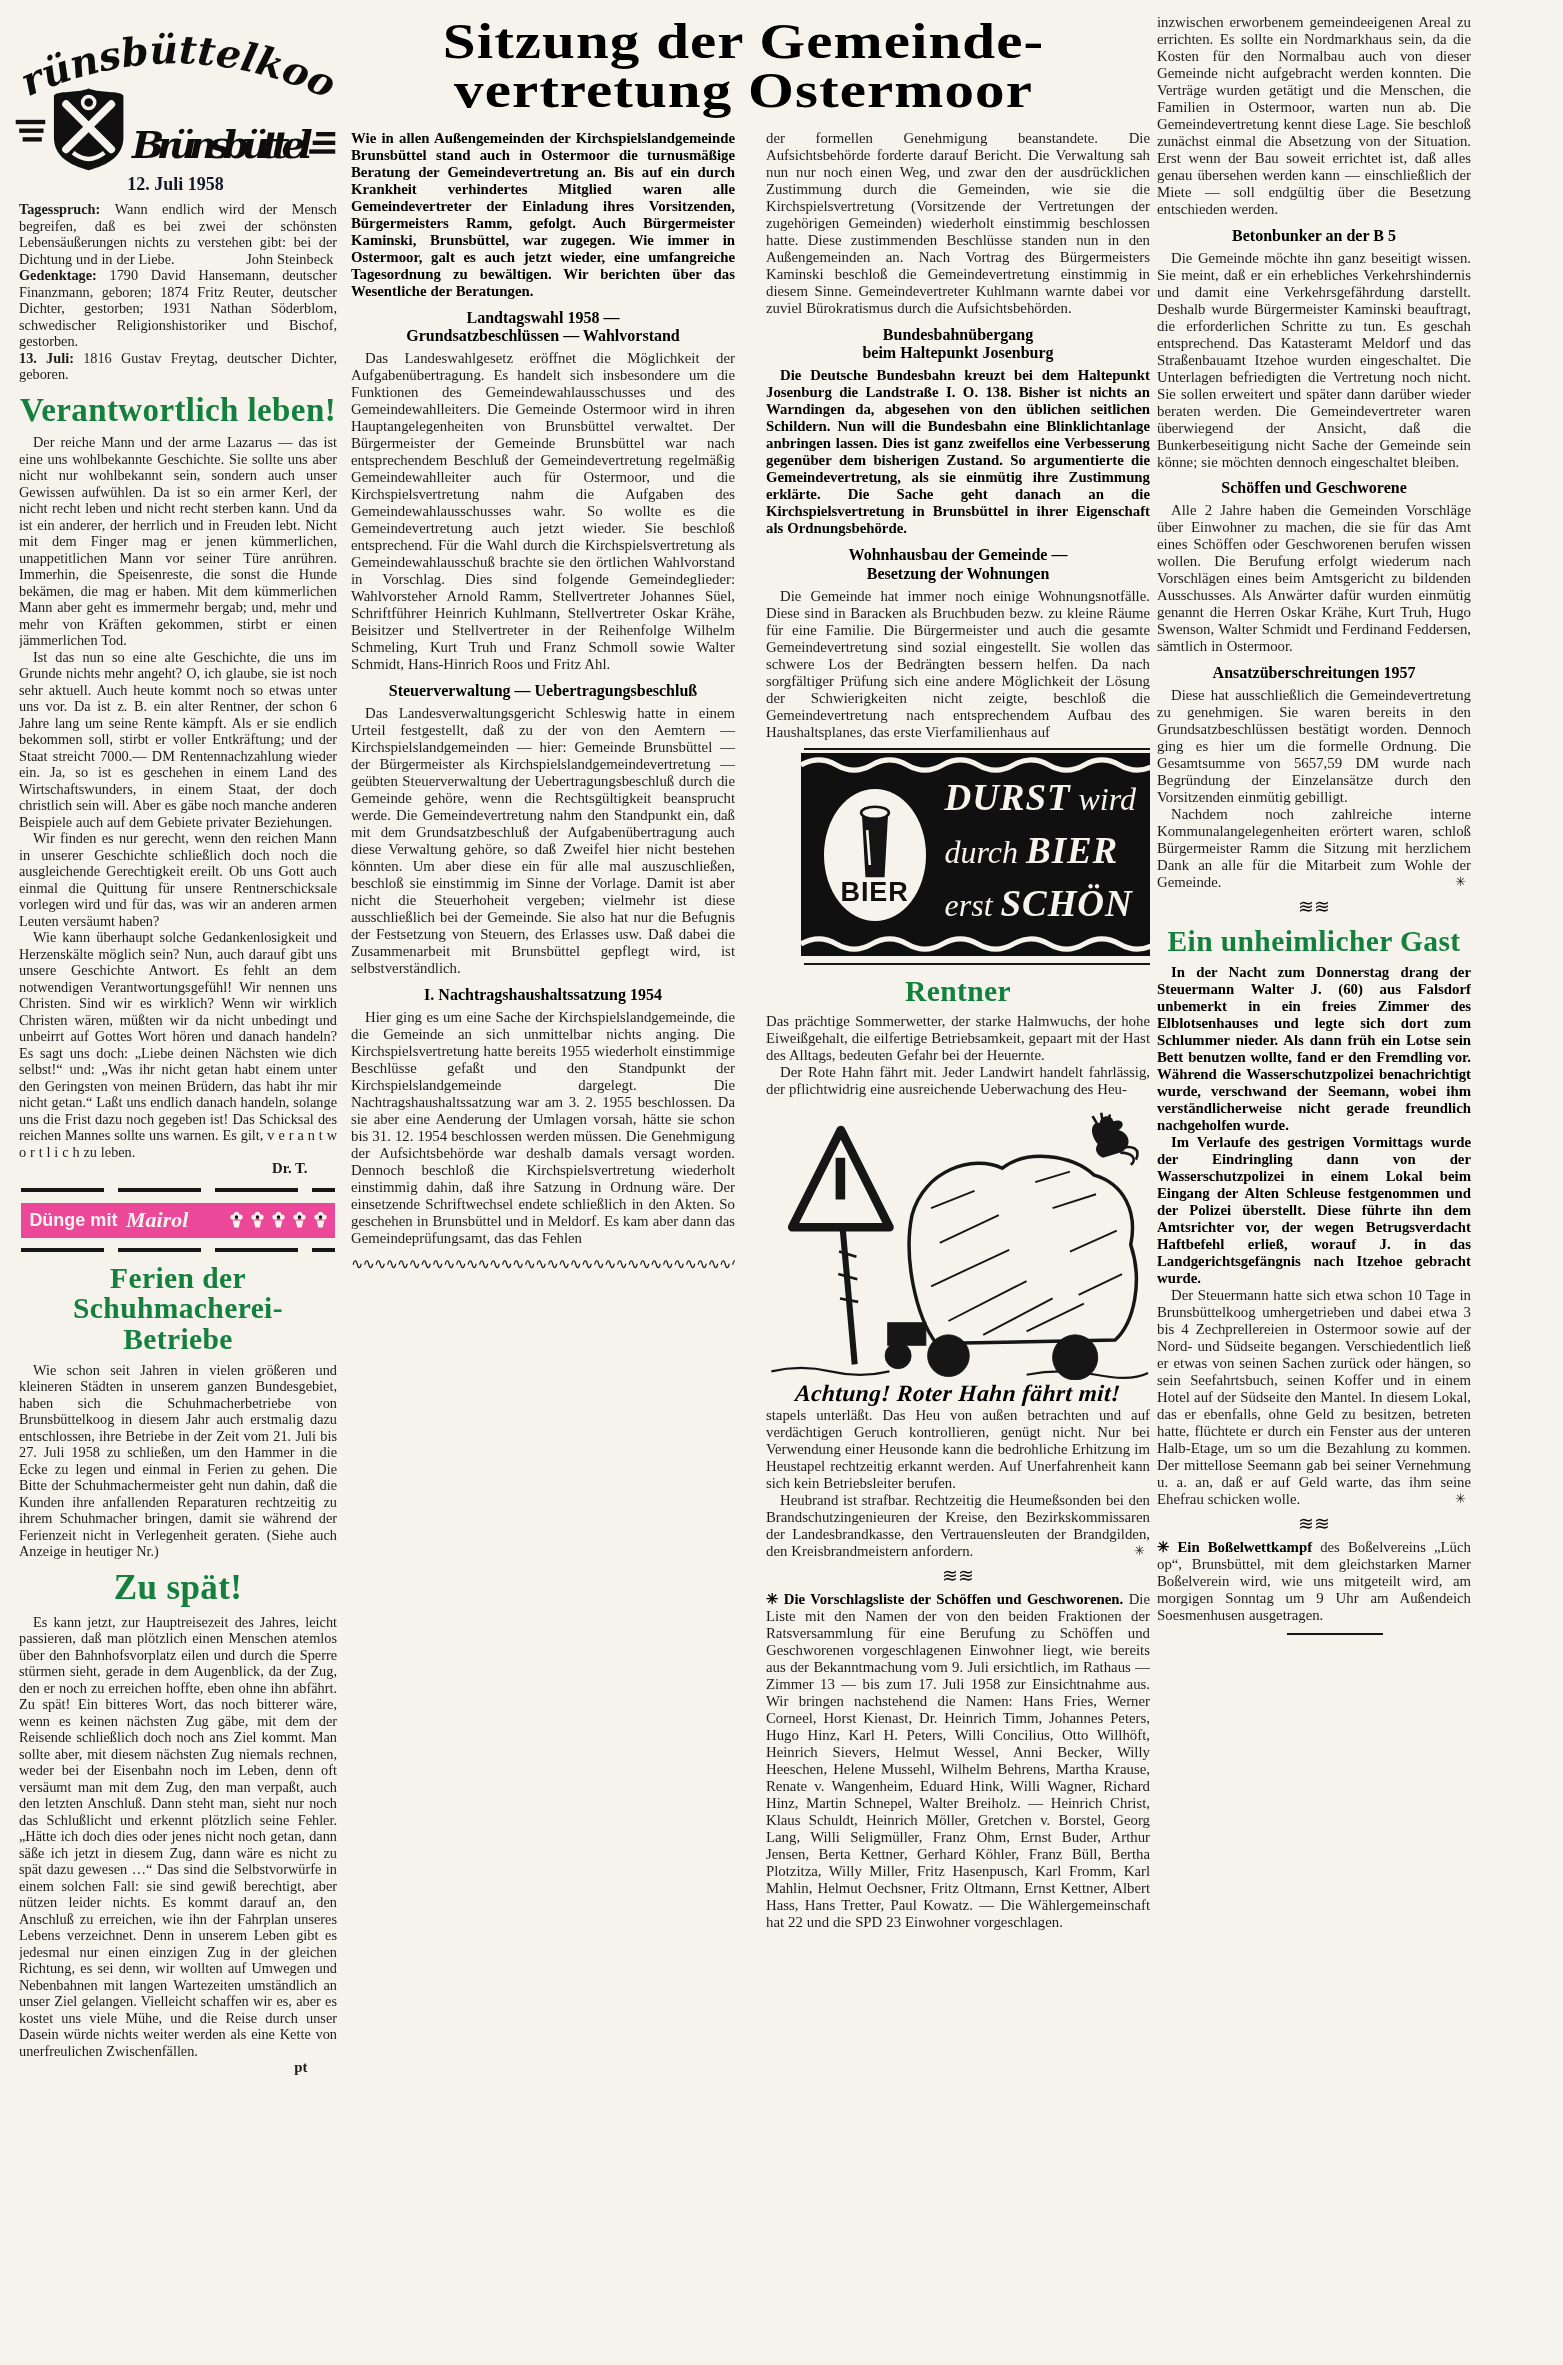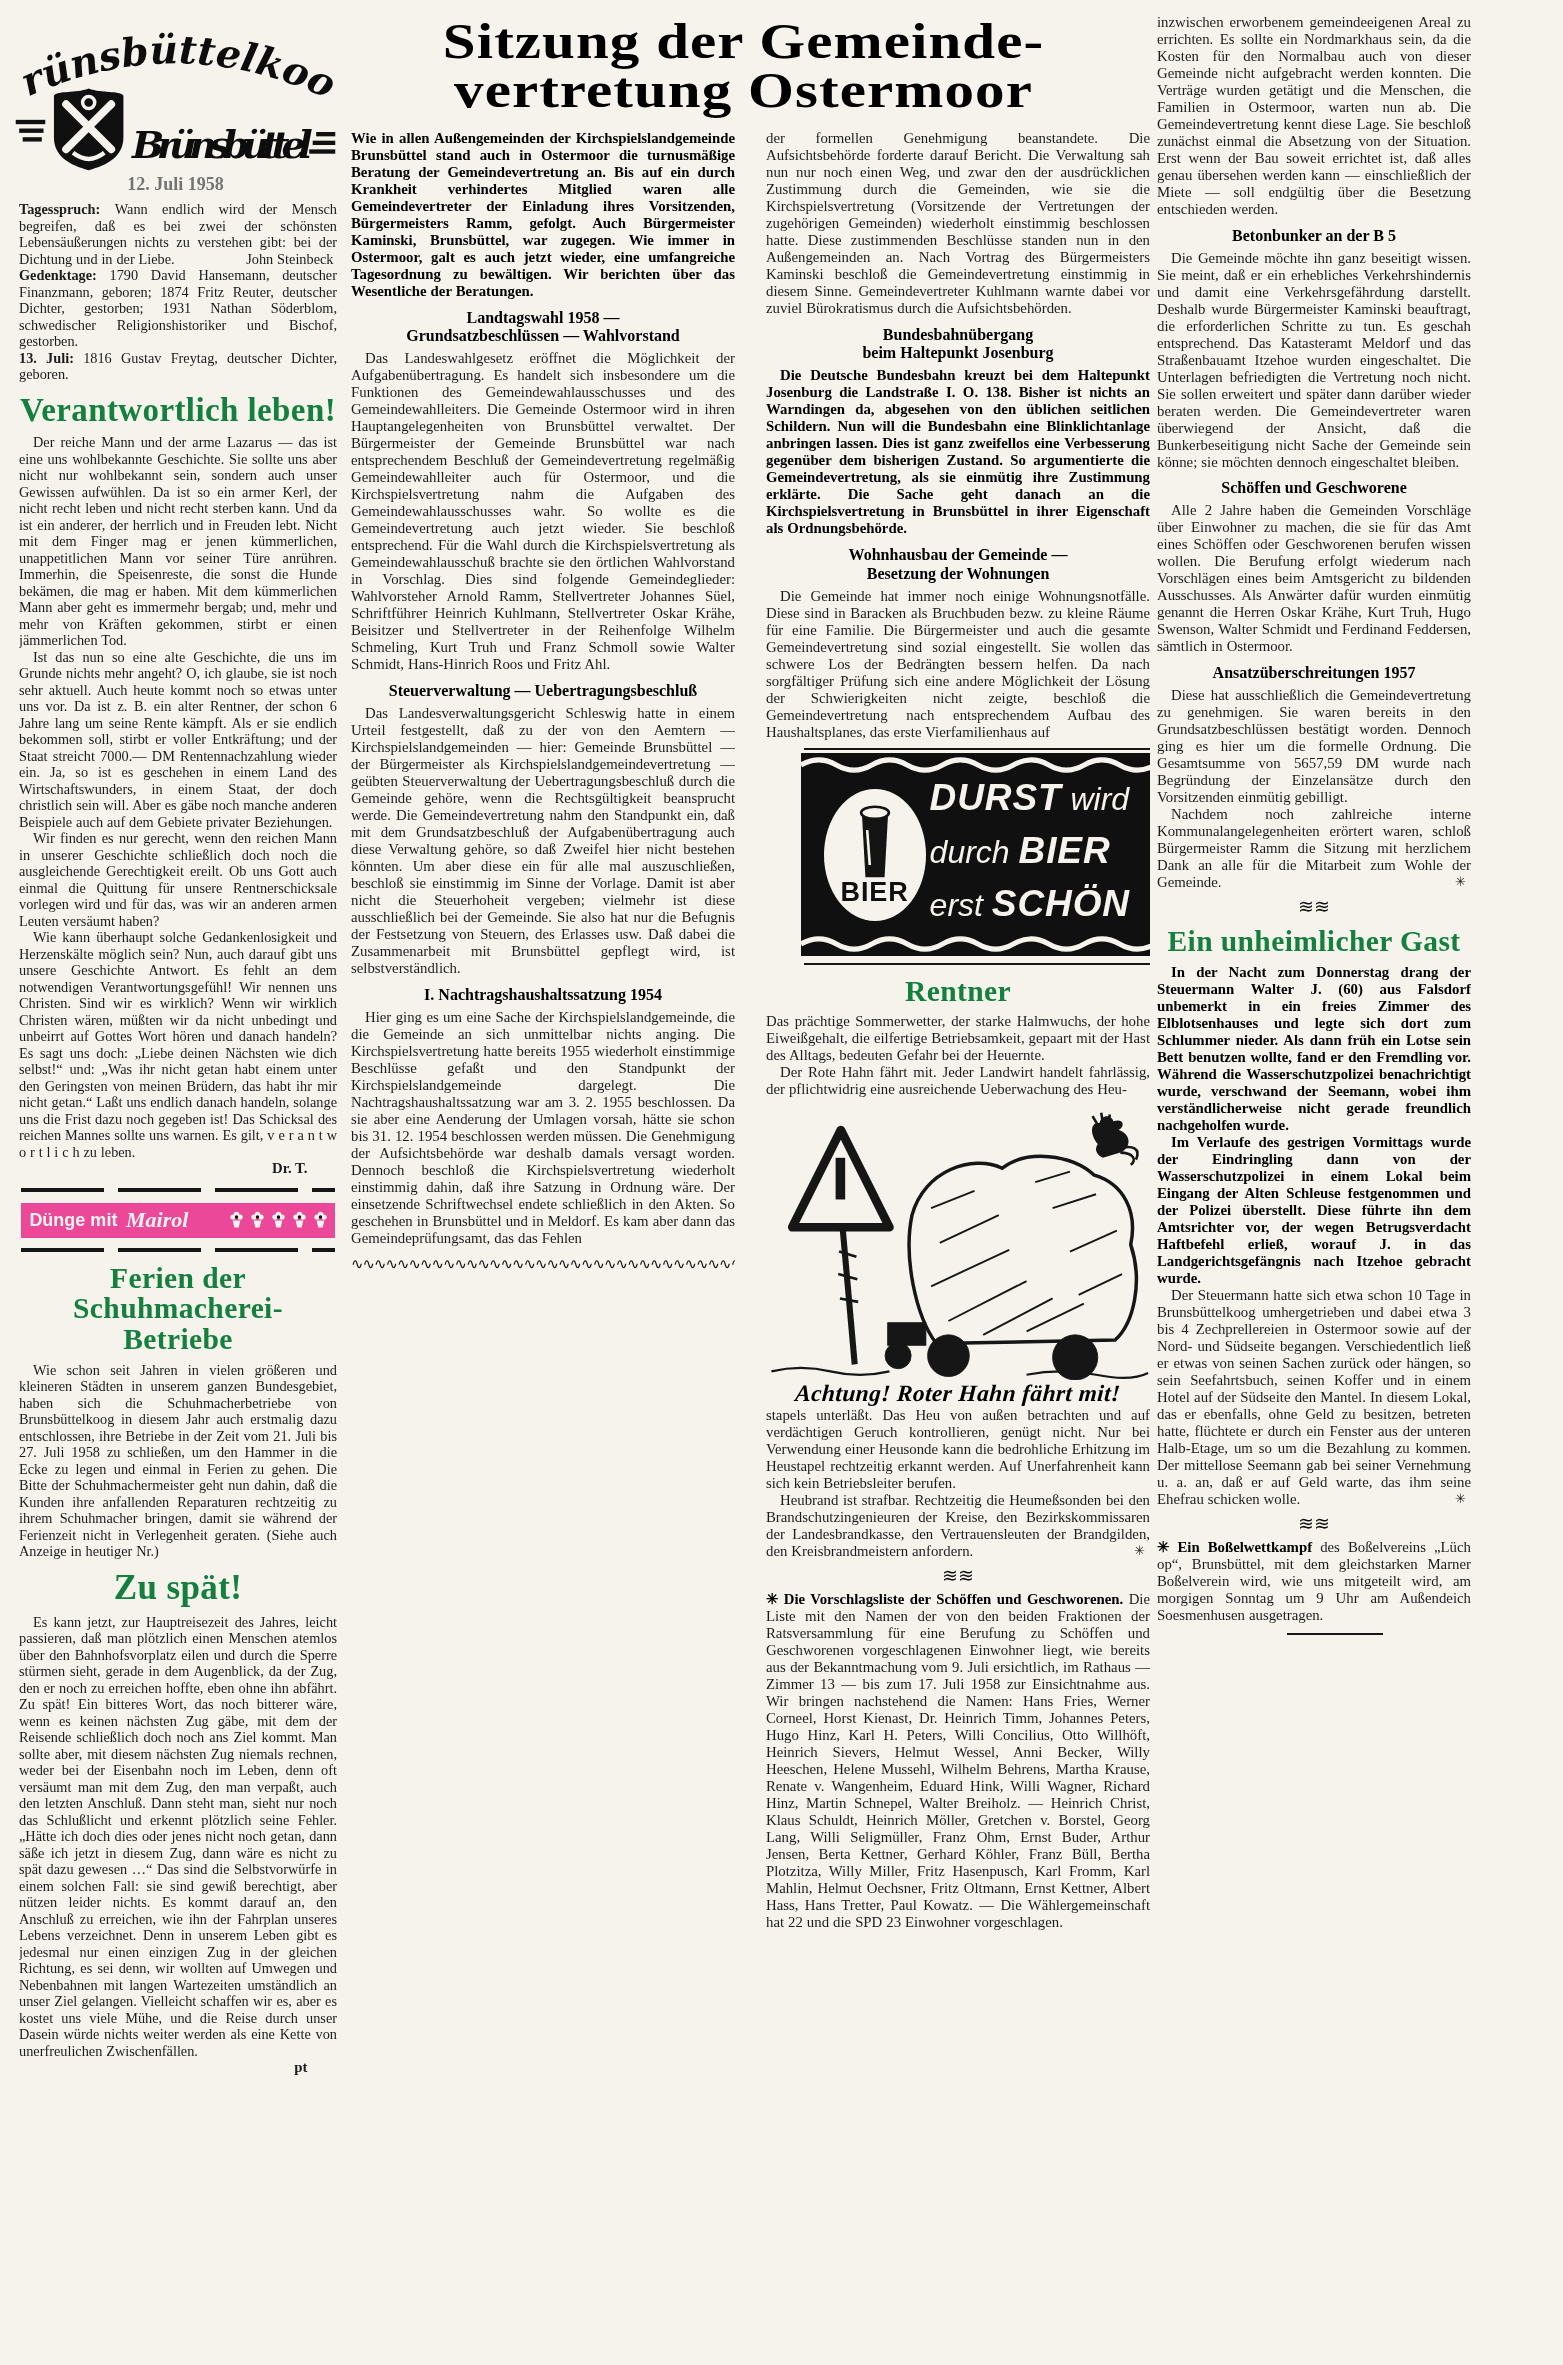--- a/index.html
+++ b/index.html
@@ -22,33 +22,33 @@
   .chain{font-family:"DejaVu Sans",sans-serif;font-size:14.8px;letter-spacing:-0.9px;white-space:nowrap;
          overflow:hidden;text-align:center;margin:8.7px 0 0;color:#111;}
   .ruleD{height:4.3px;margin:10.4px 1.7px;background:repeating-linear-gradient(90deg,#161616 0 83px,transparent 83px 97px);}
   .ruleT{height:0;border-top:2.2px solid #161616;margin:7px 0 0 38px;width:351px;}
   .ruleS{width:96px;border-top:2.6px solid #161616;margin:8.7px auto 0 130px;}
   .endstar{float:right;font-family:"DejaVu Sans",sans-serif;font-size:13px;line-height:16.5px;padding-right:5.2px;}
   .author{float:right;padding-right:3.5px;}
   
   #masthead{position:absolute;left:14px;top:26px;width:323px;height:146px;}
   #issue-date{position:absolute;left:14px;top:174px;width:323px;text-align:center;
-              font-weight:bold;font-size:18px;color:#737373;}
+              font-weight:bold;font-size:18px;color:#0f172a;}
   
   #headline{position:absolute;left:346px;top:17.4px;width:795px;text-align:center;font-weight:bold;color:#000;}
   #headline .hl{font-size:50px;line-height:49px;transform:scaleX(1.18);transform-origin:50% 50%;letter-spacing:0.9px;}
   
   .bier{position:relative;margin:3.5px 0 0 35px;width:354px;height:203px;background:#101010;color:#f5f3ec;}
   .bier svg.wave{display:block;}
   .bier-body{display:flex;align-items:center;height:155px;}
   .bier-oval{width:102px;height:132px;background:#f5f3ec;border-radius:50%;margin-left:22.6px;
              display:flex;flex-direction:column;align-items:center;justify-content:flex-end;flex:0 0 auto;}
   .bier-oval .bword{font-family:"Liberation Sans",sans-serif;font-weight:900;font-size:27px;
                     color:#101010;line-height:26px;margin-bottom:15.6px;letter-spacing:0.9px;}
-  .bier-slogan{margin-left:4px;font-family:Liberation Sans, sans-serif;font-style:italic;white-space:nowrap;}
+  .bier-slogan{margin-left:19px;font-family:Liberation Serif, serif;font-style:italic;white-space:nowrap;}
   .bier-slogan .row{line-height:45px;}
   .bier-slogan .hv{font-weight:900;font-size:37px;letter-spacing:0.9px;}
   .bier-slogan .lt{font-weight:400;font-size:32px;}
   
   .mairol{display:flex;align-items:center;height:35px;background:#ec4899;color:#f5f3ec;
           padding:0 8.7px;margin:1.7px 1.7px;}
   .mairol .m-pre{font-family:"Liberation Sans",sans-serif;font-weight:bold;font-size:18px;}
   .mairol .m-brand{font-style:italic;font-weight:bold;font-size:22px;margin:0 12px 0 8.7px;
                    font-family:"Liberation Serif",serif;}
   .mairol .flowers{display:flex;gap:7.8px;margin-left:auto;}

